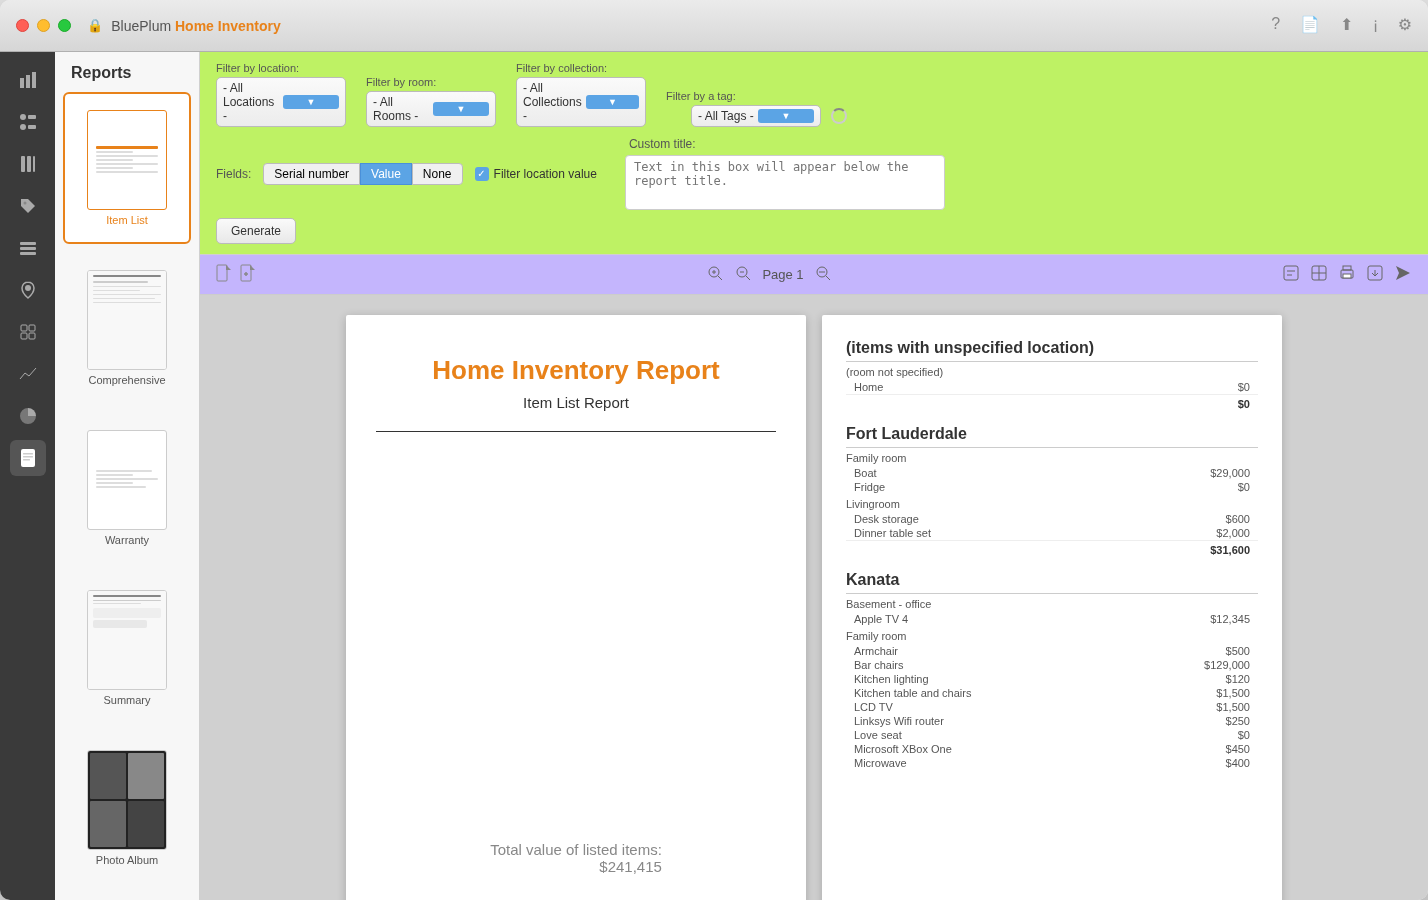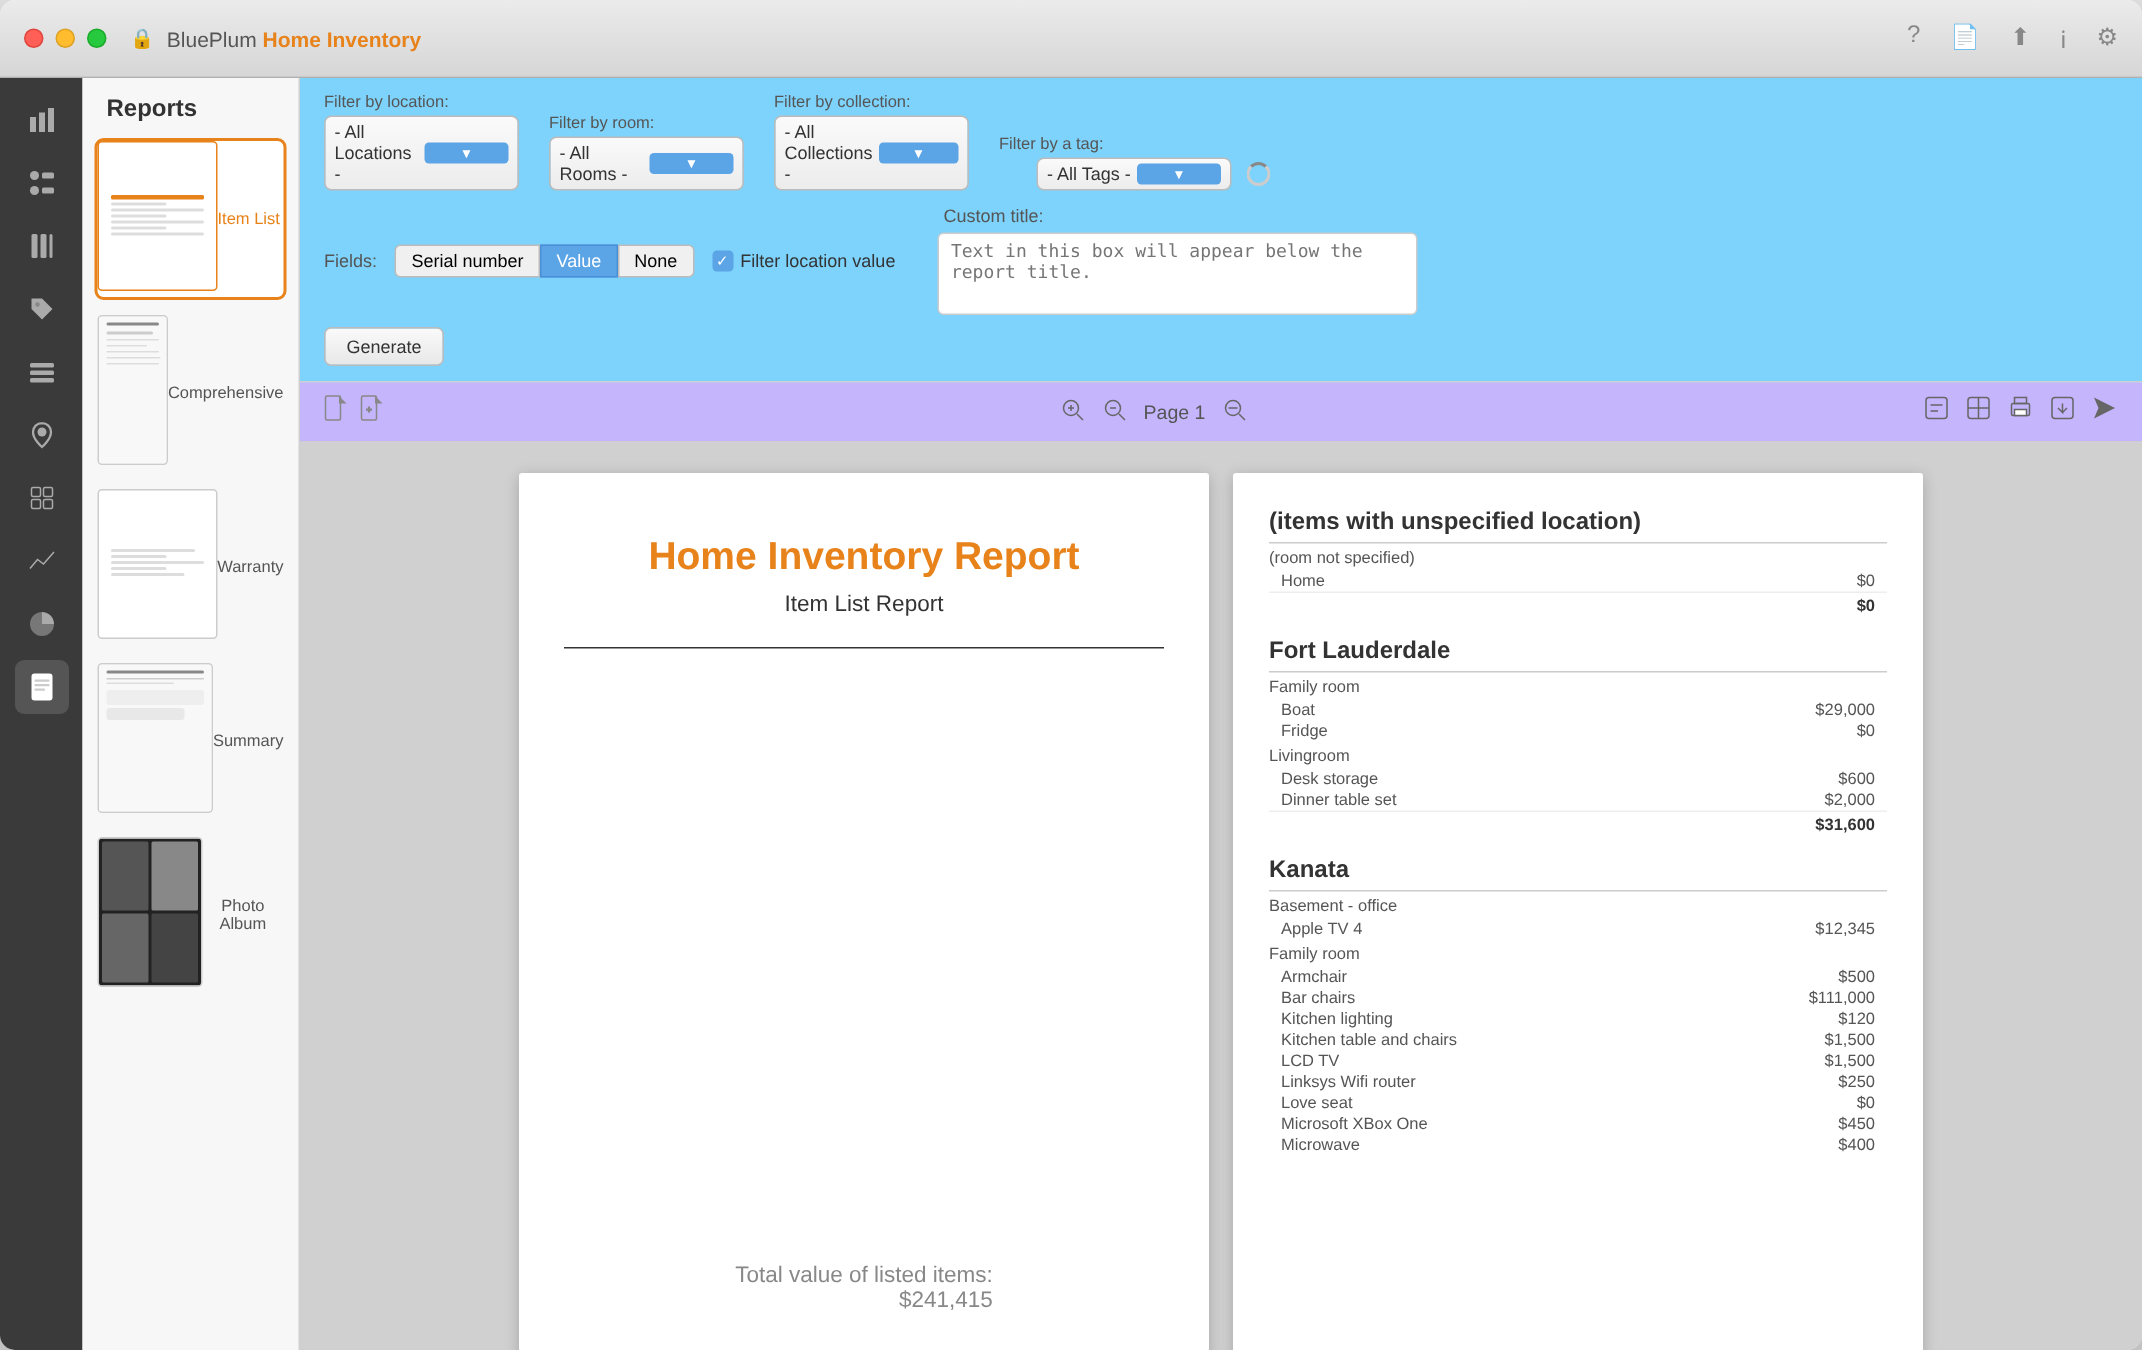--- a/index.html
+++ b/index.html
@@ -24,39 +24,39 @@
     .main { display: flex; flex: 1; overflow: hidden; }
 
     
     .icon-sidebar { width: 55px; background: #3a3a3a; display: flex; flex-direction: column; align-items: center; padding: 10px 0; gap: 6px; flex-shrink: 0; }
     .icon-btn { width: 36px; height: 36px; display: flex; align-items: center; justify-content: center; border-radius: 6px; color: #aaa; font-size: 18px; cursor: pointer; }
     .icon-btn.active { background: #555; color: #fff; }
 
     
     .reports-sidebar { width: 145px; background: #f7f7f7; border-right: 1px solid #d0d0d0; overflow-y: auto; padding: 12px 8px; flex-shrink: 0; }
     .reports-title { font-size: 16px; font-weight: 600; color: #333; margin-bottom: 10px; padding-left: 8px; }
-    .report-item { display: flex; align-items: center; margin-bottom: 8px; cursor: pointer; border-radius: 6px; padding: 0; }
+    .report-item { display: flex; flex-direction: column; align-items: center; margin-bottom: 8px; cursor: pointer; border-radius: 6px; padding: 16px; }
     .report-item.active { background: #fff; border: 2px solid #e8821a; }
     .report-item:not(.active) { border: 2px solid transparent; }
     .report-thumb { width: 80px; height: 100px; background: #fff; border: 1px solid #ccc; border-radius: 3px; overflow: hidden; margin-bottom: 4px; display: flex; align-items: center; justify-content: center; }
     .report-thumb.active-thumb { border-color: #e8821a; }
     .report-label { font-size: 11px; color: #e8821a; font-weight: 500; text-align: center; }
     .report-label.inactive { color: #555; }
 
     
     .thumb-lines { width: 70px; padding: 4px; }
     .thumb-line { height: 2px; background: #ddd; margin-bottom: 2px; border-radius: 1px; }
     .thumb-line.orange { background: #e8821a; height: 3px; }
     .thumb-line.short { width: 60%; }
 
     
     .main-content { flex: 1; display: flex; flex-direction: column; overflow: hidden; }
 
     
-    .controls-bar { background: #7dd3fc; border-bottom: 1px solid #d0d0d0; padding: 10px 16px; flex-shrink: 0; }
+    .controls-bar { background: #bef264; border-bottom: 1px solid #d0d0d0; padding: 10px 16px; flex-shrink: 0; }
     .filter-row { display: flex; gap: 20px; margin-bottom: 10px; align-items: flex-end; }
     .filter-group { display: flex; flex-direction: column; gap: 3px; }
     .filter-label { font-size: 11px; color: #555; }
     .filter-select { display: flex; align-items: center; border: 1px solid #bbb; border-radius: 5px; background: linear-gradient(to bottom, #fafafa, #ececec); padding: 3px 6px; font-size: 12px; color: #333; cursor: pointer; min-width: 130px; }
     .filter-select span { flex: 1; }
     .filter-arrow { background: #5ba4e5; color: white; border-radius: 3px; width: 14px; height: 14px; display: flex; align-items: center; justify-content: center; font-size: 9px; margin-left: 4px; }
     .loading-spinner { width: 16px; height: 16px; border-radius: 50%; border: 2px solid #ccc; border-top-color: #888; margin-left: 4px; }
 
     .fields-row { display: flex; align-items: center; gap: 12px; }
     .fields-label { font-size: 12px; color: #555; }
@@ -454,21 +454,21 @@
             <span>Apple TV  4</span>
             <span>$12,345</span>
           </div>
           <div class="sub-header">Family room</div>
           <div class="line-item">
             <span>Armchair</span>
             <span>$500</span>
           </div>
           <div class="line-item">
             <span>Bar chairs</span>
-            <span>$111,000</span>
+            <span>$129,000</span>
           </div>
           <div class="line-item">
             <span>Kitchen lighting</span>
             <span>$120</span>
           </div>
           <div class="line-item">
             <span>Kitchen table and chairs</span>
             <span>$1,500</span>
           </div>
           <div class="line-item">

